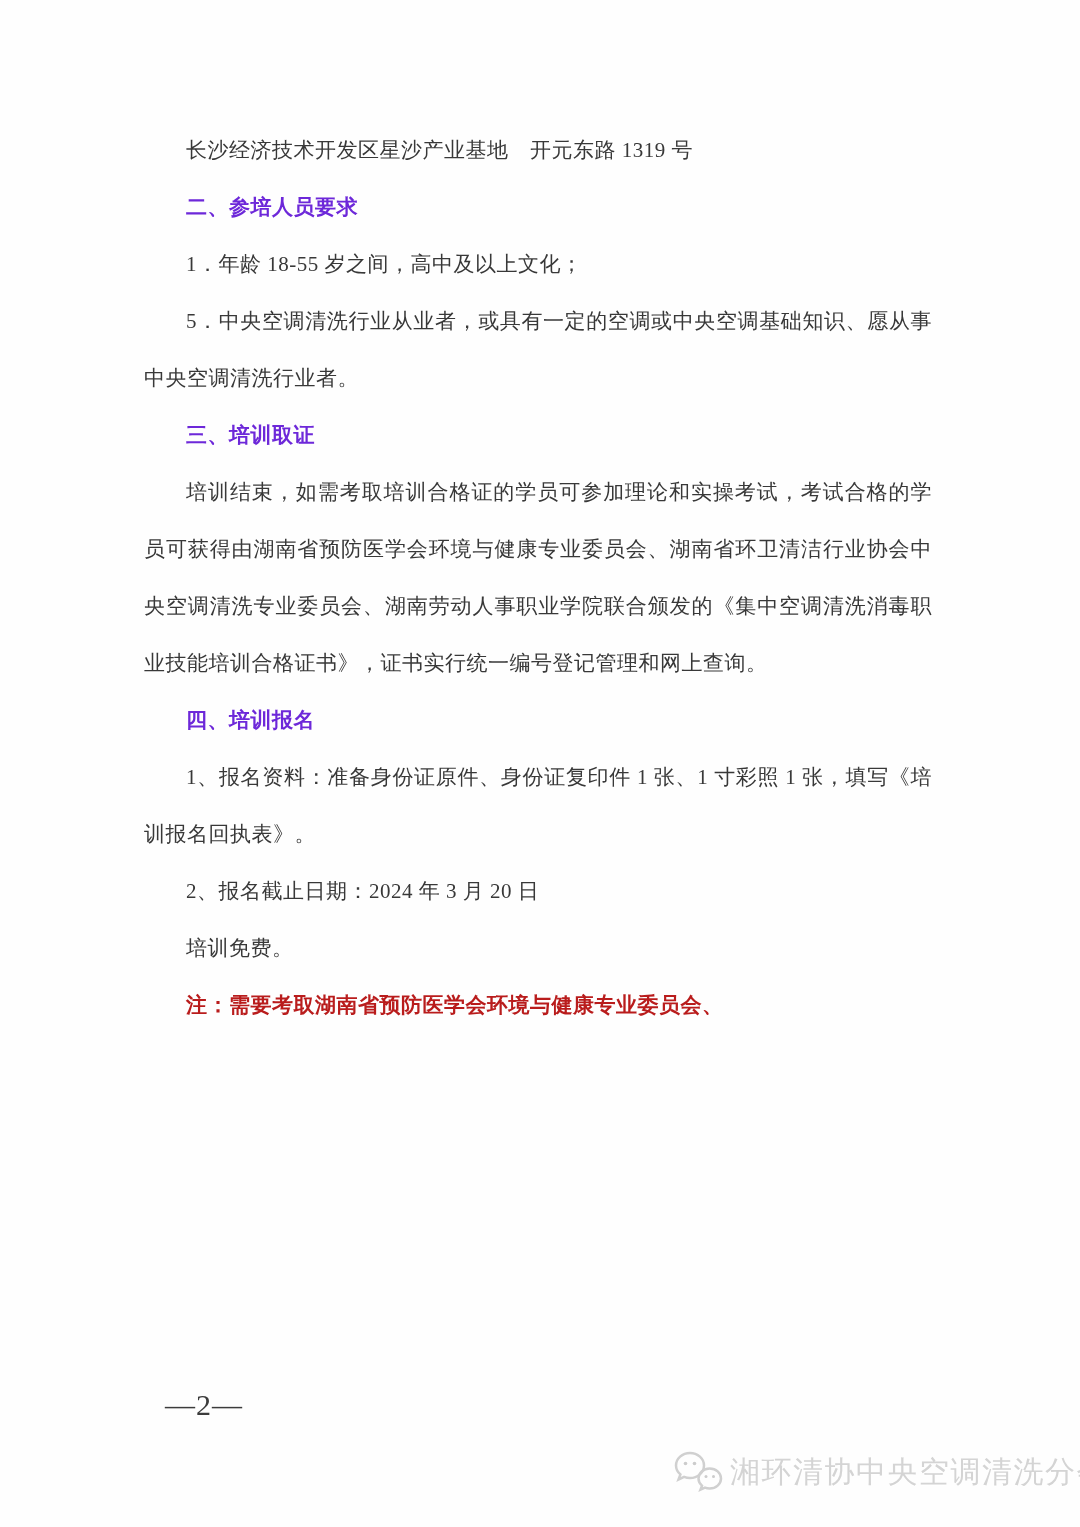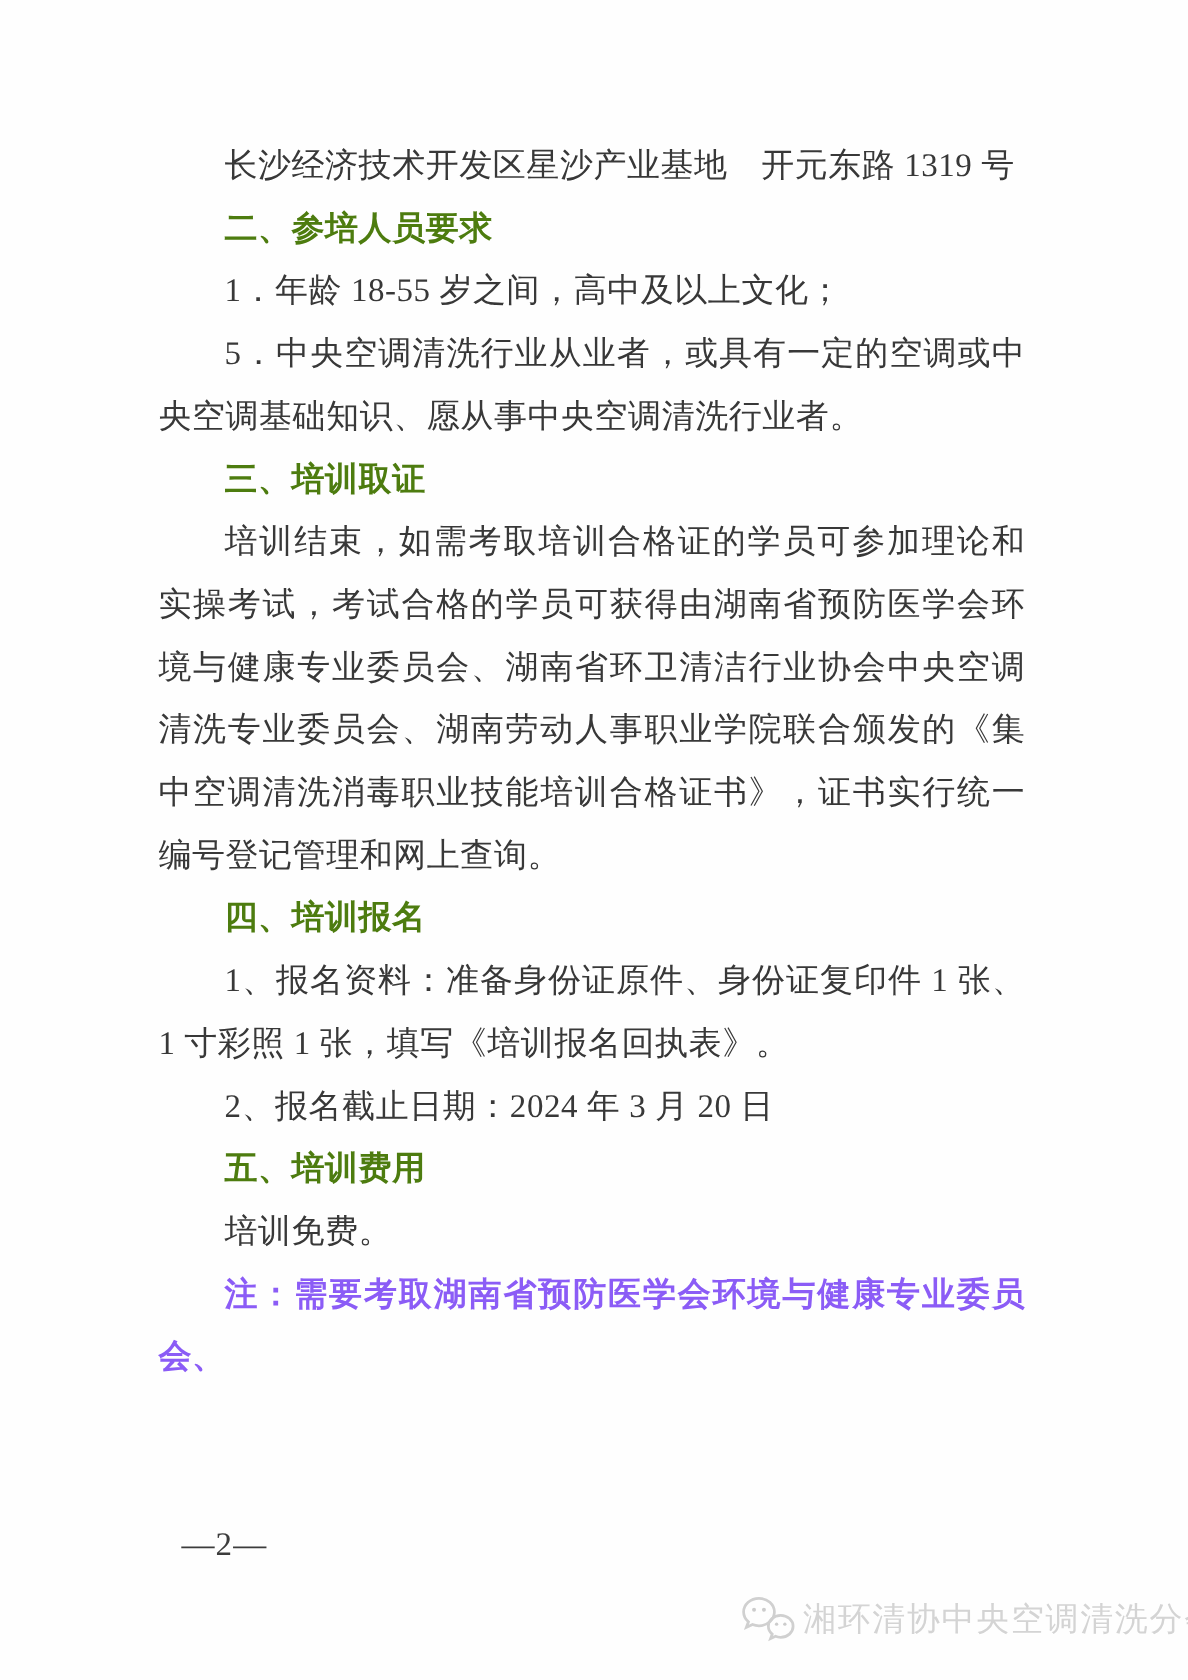--- a/index.html
+++ b/index.html
@@ -14,36 +14,36 @@
     background: #fefefe;
     overflow: hidden;
     font-family: "Liberation Serif", "DejaVu Serif", serif;
     color: #383838;
   }
   .content {
     position: absolute;
     top: 122px;
     left: 144px;
     width: 788px;
-    font-size: 30px;
+    font-size: 21px;
     line-height: 57px;
     text-align: justify;
     letter-spacing: 0.5px;
   }
   .content p {
     margin: 0;
     text-indent: 2em;
   }
   .content p.heading {
     font-weight: bold;
-    color: #4d7c0f;
+    color: #6d28d9;
   }
   .content p.note {
     font-weight: bold;
-    color: #8b5cf6;
+    color: #b91c1c;
   }
   .pagenum {
     position: absolute;
     left: 165px;
     top: 1388px;
     font-size: 30px;
     color: #3c3c3c;
     letter-spacing: 1px;
   }
   .watermark {
@@ -72,21 +72,20 @@
   <div class="content">
     <p class="para">长沙经济技术开发区星沙产业基地　开元东路 1319 号</p>
     <p class="heading">二、参培人员要求</p>
     <p class="para">1．年龄 18-55 岁之间，高中及以上文化；</p>
     <p class="para">5．中央空调清洗行业从业者，或具有一定的空调或中央空调基础知识、愿从事中央空调清洗行业者。</p>
     <p class="heading">三、培训取证</p>
     <p class="para">培训结束，如需考取培训合格证的学员可参加理论和实操考试，考试合格的学员可获得由湖南省预防医学会环境与健康专业委员会、湖南省环卫清洁行业协会中央空调清洗专业委员会、湖南劳动人事职业学院联合颁发的《集中空调清洗消毒职业技能培训合格证书》，证书实行统一编号登记管理和网上查询。</p>
     <p class="heading">四、培训报名</p>
     <p class="para">1、报名资料：准备身份证原件、身份证复印件 1 张、1 寸彩照 1 张，填写《培训报名回执表》。</p>
     <p class="para">2、报名截止日期：2024 年 3 月 20 日</p>
-    <p class="heading">五、培训费用</p>
     <p class="para">培训免费。</p>
     <p class="note">注：需要考取湖南省预防医学会环境与健康专业委员会、</p>
   </div>
 
   <div class="pagenum">—2—</div>
 
   <div class="watermark">
     <span class="wm-icon">
       <svg width="50" height="44" viewBox="0 0 50 44">
         <g fill="none" stroke="#d0d0d0" stroke-width="2.5">

